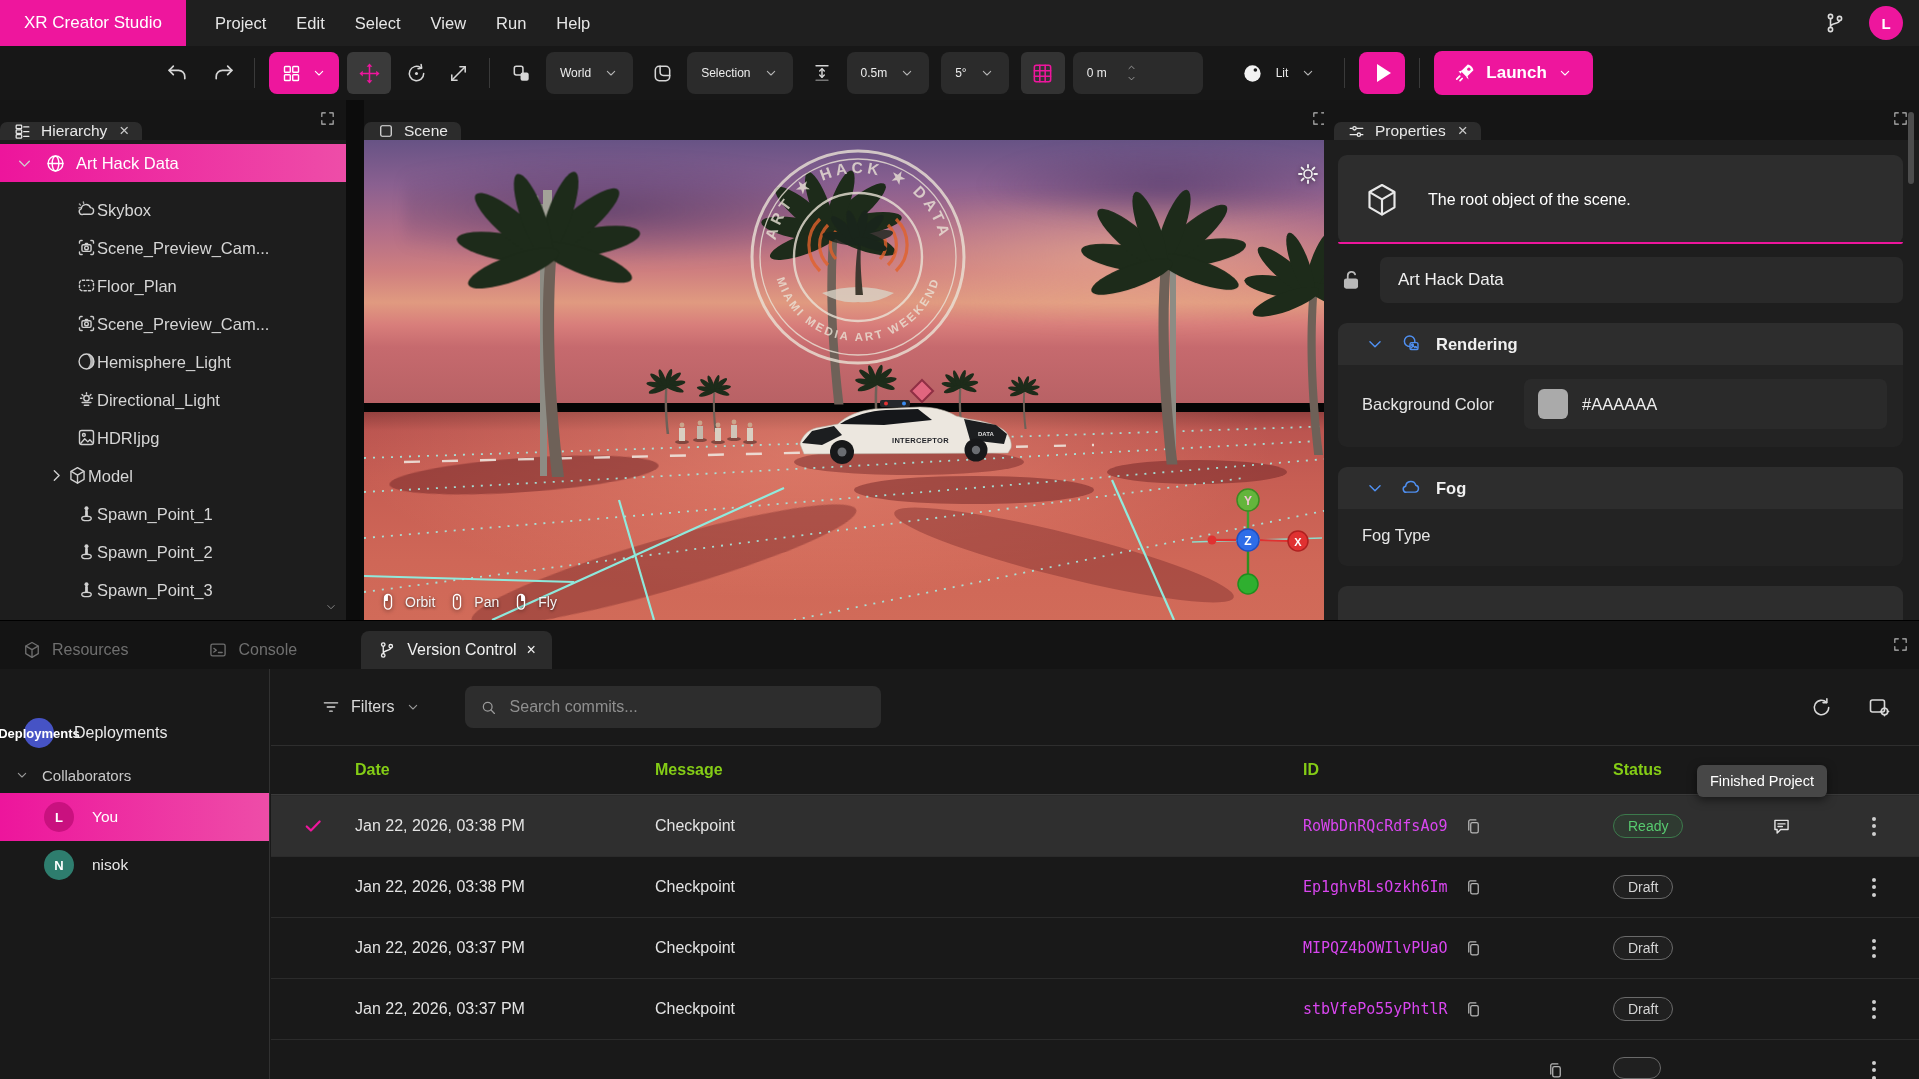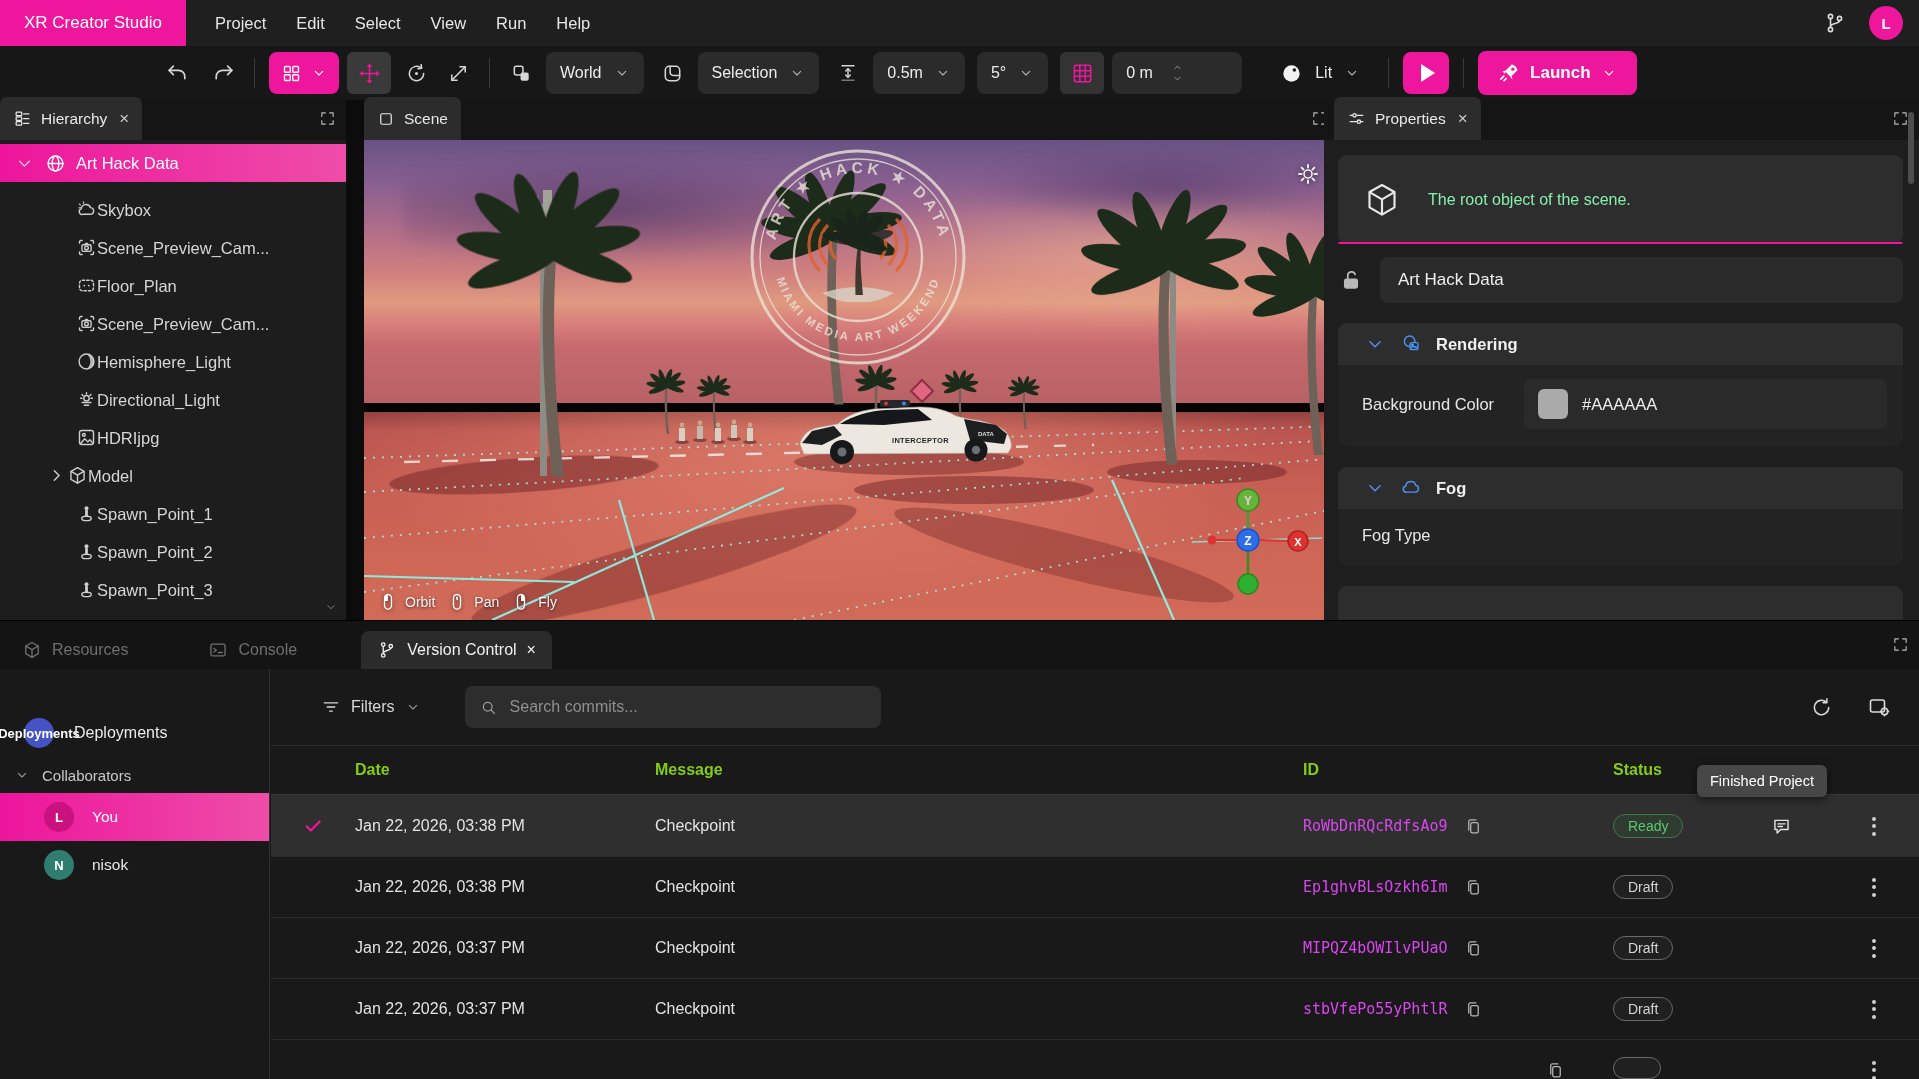--- a/index.html
+++ b/index.html
@@ -13,34 +13,34 @@
   .menu-items { display:flex; align-items:center; margin-left:14px; }
   .menu-item { padding:0 15px; font-size:16.5px; color:#e6e6e6; height:46px; display:flex; align-items:center; cursor:default; }
   .menubar-right { margin-left:auto; display:flex; align-items:center; gap:22px; padding-right:16px; }
   .avatar { width:34px; height:34px; border-radius:50%; background:#ee169d; color:#fff; font-weight:bold; font-size:15px; display:flex; align-items:center; justify-content:center; }
 
   
   .toolbar { position:absolute; left:0; top:46px; width:1919px; height:54px; background:#171717; display:flex; align-items:center; padding-left:160px; }
   .tb-gap8{width:8px}.tb-gap12{width:12px}.tb-gap24{width:24px}
   .tb-icon { width:34px; height:42px; display:flex; align-items:center; justify-content:center; color:#d6d6d6; border-radius:6px; }
   .tb-divider { width:1px; height:30px; background:#3a3a3a; margin:0 14px; }
-  .dd { height:42px; background:#2b2b2b; border-radius:8px; display:flex; align-items:center; padding:0 14px; gap:12px; font-size:16px; color:#ececec; }
+  .dd { height:42px; background:#2b2b2b; border-radius:8px; display:flex; align-items:center; padding:0 14px; gap:12px; font-size:12px; color:#ececec; }
   .dd .chev { color:#b5b5b5; }
   .btn-pink { background:#ee169d; color:#fff; }
   .tool-active { background:#3a3a3a; color:#ee169d; width:44px; }
   .pinkicon { color:#ee169d; }
   .stepper { display:flex; flex-direction:column; gap:0; margin-left:6px; color:#bbb; }
   .play-btn { width:46px; height:42px; border-radius:8px; background:#ee169d; display:flex; align-items:center; justify-content:center; }
   .play-tri { width:0; height:0; border-left:14px solid #fff; border-top:9px solid transparent; border-bottom:9px solid transparent; margin-left:3px; }
   .launch-btn { height:44px; border-radius:8px; background:#ee169d; color:#fff; display:flex; align-items:center; gap:10px; padding:0 20px; font-size:17px; font-weight:600; }
 
   
   .panel { position:absolute; top:100px; height:520px; background:#151515; }
   .tabstrip { height:40px; display:flex; align-items:flex-end; background:#151515; position:relative; }
-  .tab { height:43px; display:flex; align-items:center; gap:9px; padding:0 13px; border-radius:7px 7px 0 0; font-size:15.5px; color:#e8e8e8; }
+  .tab { height:18px; display:flex; align-items:center; gap:9px; padding:0 13px; border-radius:7px 7px 0 0; font-size:15.5px; color:#e8e8e8; }
   .tab.active { background:#2c2c2c; }
   .tab .x { font-size:17px; color:#c9c9c9; margin-left:3px; }
   .strip-expand { position:absolute; right:10px; bottom:9px; color:#b9b9b9; }
   .ic { stroke:currentColor; fill:none; stroke-width:1.6; stroke-linecap:round; stroke-linejoin:round; }
 
   
   #hierarchy { left:0; width:346px; }
   .tree { position:absolute; top:40px; bottom:0; left:0; right:0; background:#1d1d1d; overflow:hidden; }
   .tree-root { height:38px; margin-top:4px; display:flex; align-items:center; gap:10px; padding-left:14px; background:linear-gradient(90deg,#ed159c,#ee4da8); color:#fff; font-size:16.5px; }
   .tree-row { height:38px; display:flex; align-items:flex-end; padding-left:76px; color:#d6d6d6; font-size:16.5px; }
@@ -64,21 +64,21 @@
   .hints { position:absolute; left:14px; bottom:8px; display:flex; align-items:center; gap:12px; color:#f3f3f3; font-size:14px; text-shadow:0 1px 3px rgba(0,0,0,.7); }
   .hints .ic { width:20px; height:20px; color:#fff; filter:drop-shadow(0 1px 2px rgba(0,0,0,.6)); }
   .hint-pair { display:flex; align-items:center; gap:7px; }
   .gear-btn { position:absolute; right:18px; top:22px; color:#f0f0f0; filter:drop-shadow(0 1px 2px rgba(0,0,0,.5)); }
 
   
   #properties { left:1324px; width:595px; }
   .props-body { position:absolute; top:40px; left:0; right:0; bottom:0; background:#1e1e1e; overflow:hidden; padding:15px 16px 0 14px; }
   .root-card { position:relative; height:89px; background:#2d2d2d; border-radius:9px; display:flex; align-items:center; gap:26px; padding:0 24px; }
   .root-card:after { content:""; position:absolute; left:0; right:0; bottom:0; height:2.5px; background:#ee169d; border-radius:0 0 9px 9px; }
-  .root-card .desc { font-size:16px; color:#86efac; }
+  .root-card .desc { font-size:16px; color:#ffffff; }
   .root-card .ic { width:40px; height:40px; color:#e8e8e8; stroke-width:1.3; }
   .name-row { display:flex; align-items:center; gap:16px; margin-top:13px; }
   .name-row .ic { width:26px; height:26px; color:#b9b9b9; flex:none; }
   .name-input { flex:1; height:46px; background:#2a2a2a; border:none; border-radius:7px; color:#f0f0f0; font-size:17px; padding:0 18px; font-family:"Liberation Sans",sans-serif; }
   .section { margin-top:20px; border-radius:9px; overflow:hidden; }
   .sec-head { height:42px; background:#2d2d2d; display:flex; align-items:center; gap:14px; padding:0 14px 0 26px; font-size:16.5px; font-weight:bold; color:#f0f0f0; }
   .sec-head .chev { color:#cfcfcf; }
   .sec-head .ic { width:22px; height:22px; color:#4f8ff0; }
   .sec-body { background:#232323; padding:14px 16px 18px 24px; display:flex; align-items:center; }
   .sec-label { width:162px; font-size:16.5px; color:#e6e6e6; line-height:1.5; }

